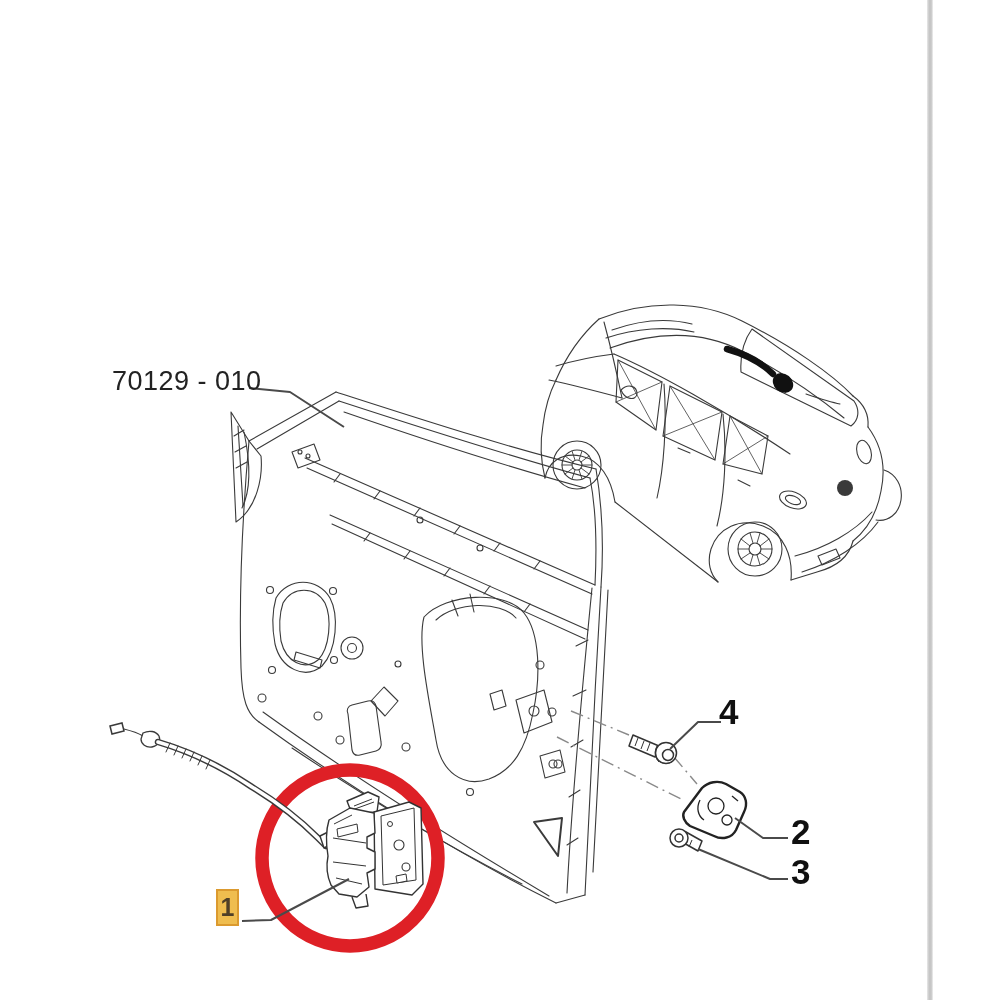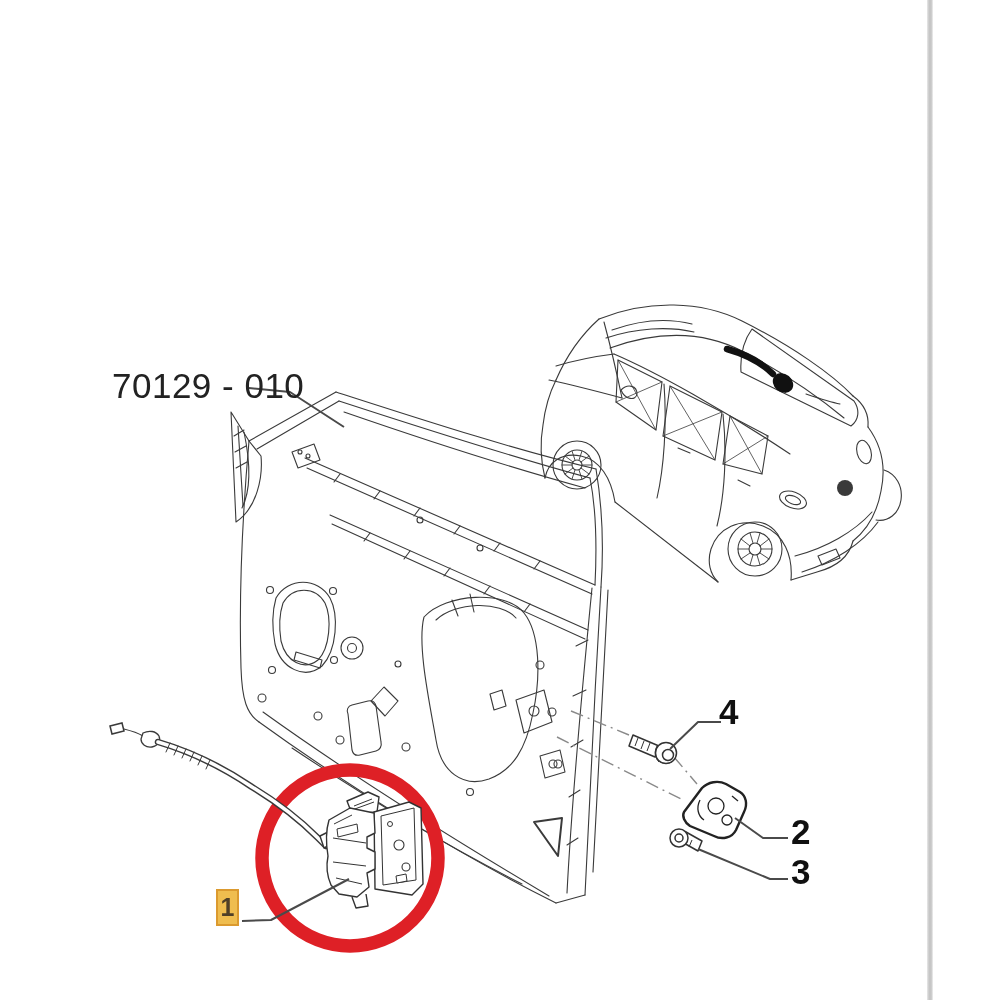--- a/index.html
+++ b/index.html
@@ -3,21 +3,21 @@
 <meta charset="utf-8">
 <style>
   html,body{margin:0;padding:0;background:#ffffff;}
   .canvas{
     position:relative;width:1000px;height:1000px;background:#ffffff;
     font-family:"Liberation Sans",sans-serif;overflow:hidden;
   }
   .art{position:absolute;left:0;top:0;width:1000px;height:1000px;}
   .part-number{
     position:absolute;left:112px;top:366px;
-    font-size:35px;color:#222;letter-spacing:0.5px;white-space:nowrap;
+    font-size:27px;color:#222;letter-spacing:0.5px;white-space:nowrap;
   }
   .callout-num{
     position:absolute;font-size:35px;font-weight:900;color:#101010;line-height:1;
   }
   .c4{left:719px;top:694px;}
   .c2{left:791px;top:814px;}
   .c3{left:791px;top:854px;}
   .callout-box{
     position:absolute;left:216px;top:889px;width:23px;height:37px;
     background:#efbd4f;border:2px solid #db9a2f;box-sizing:border-box;

